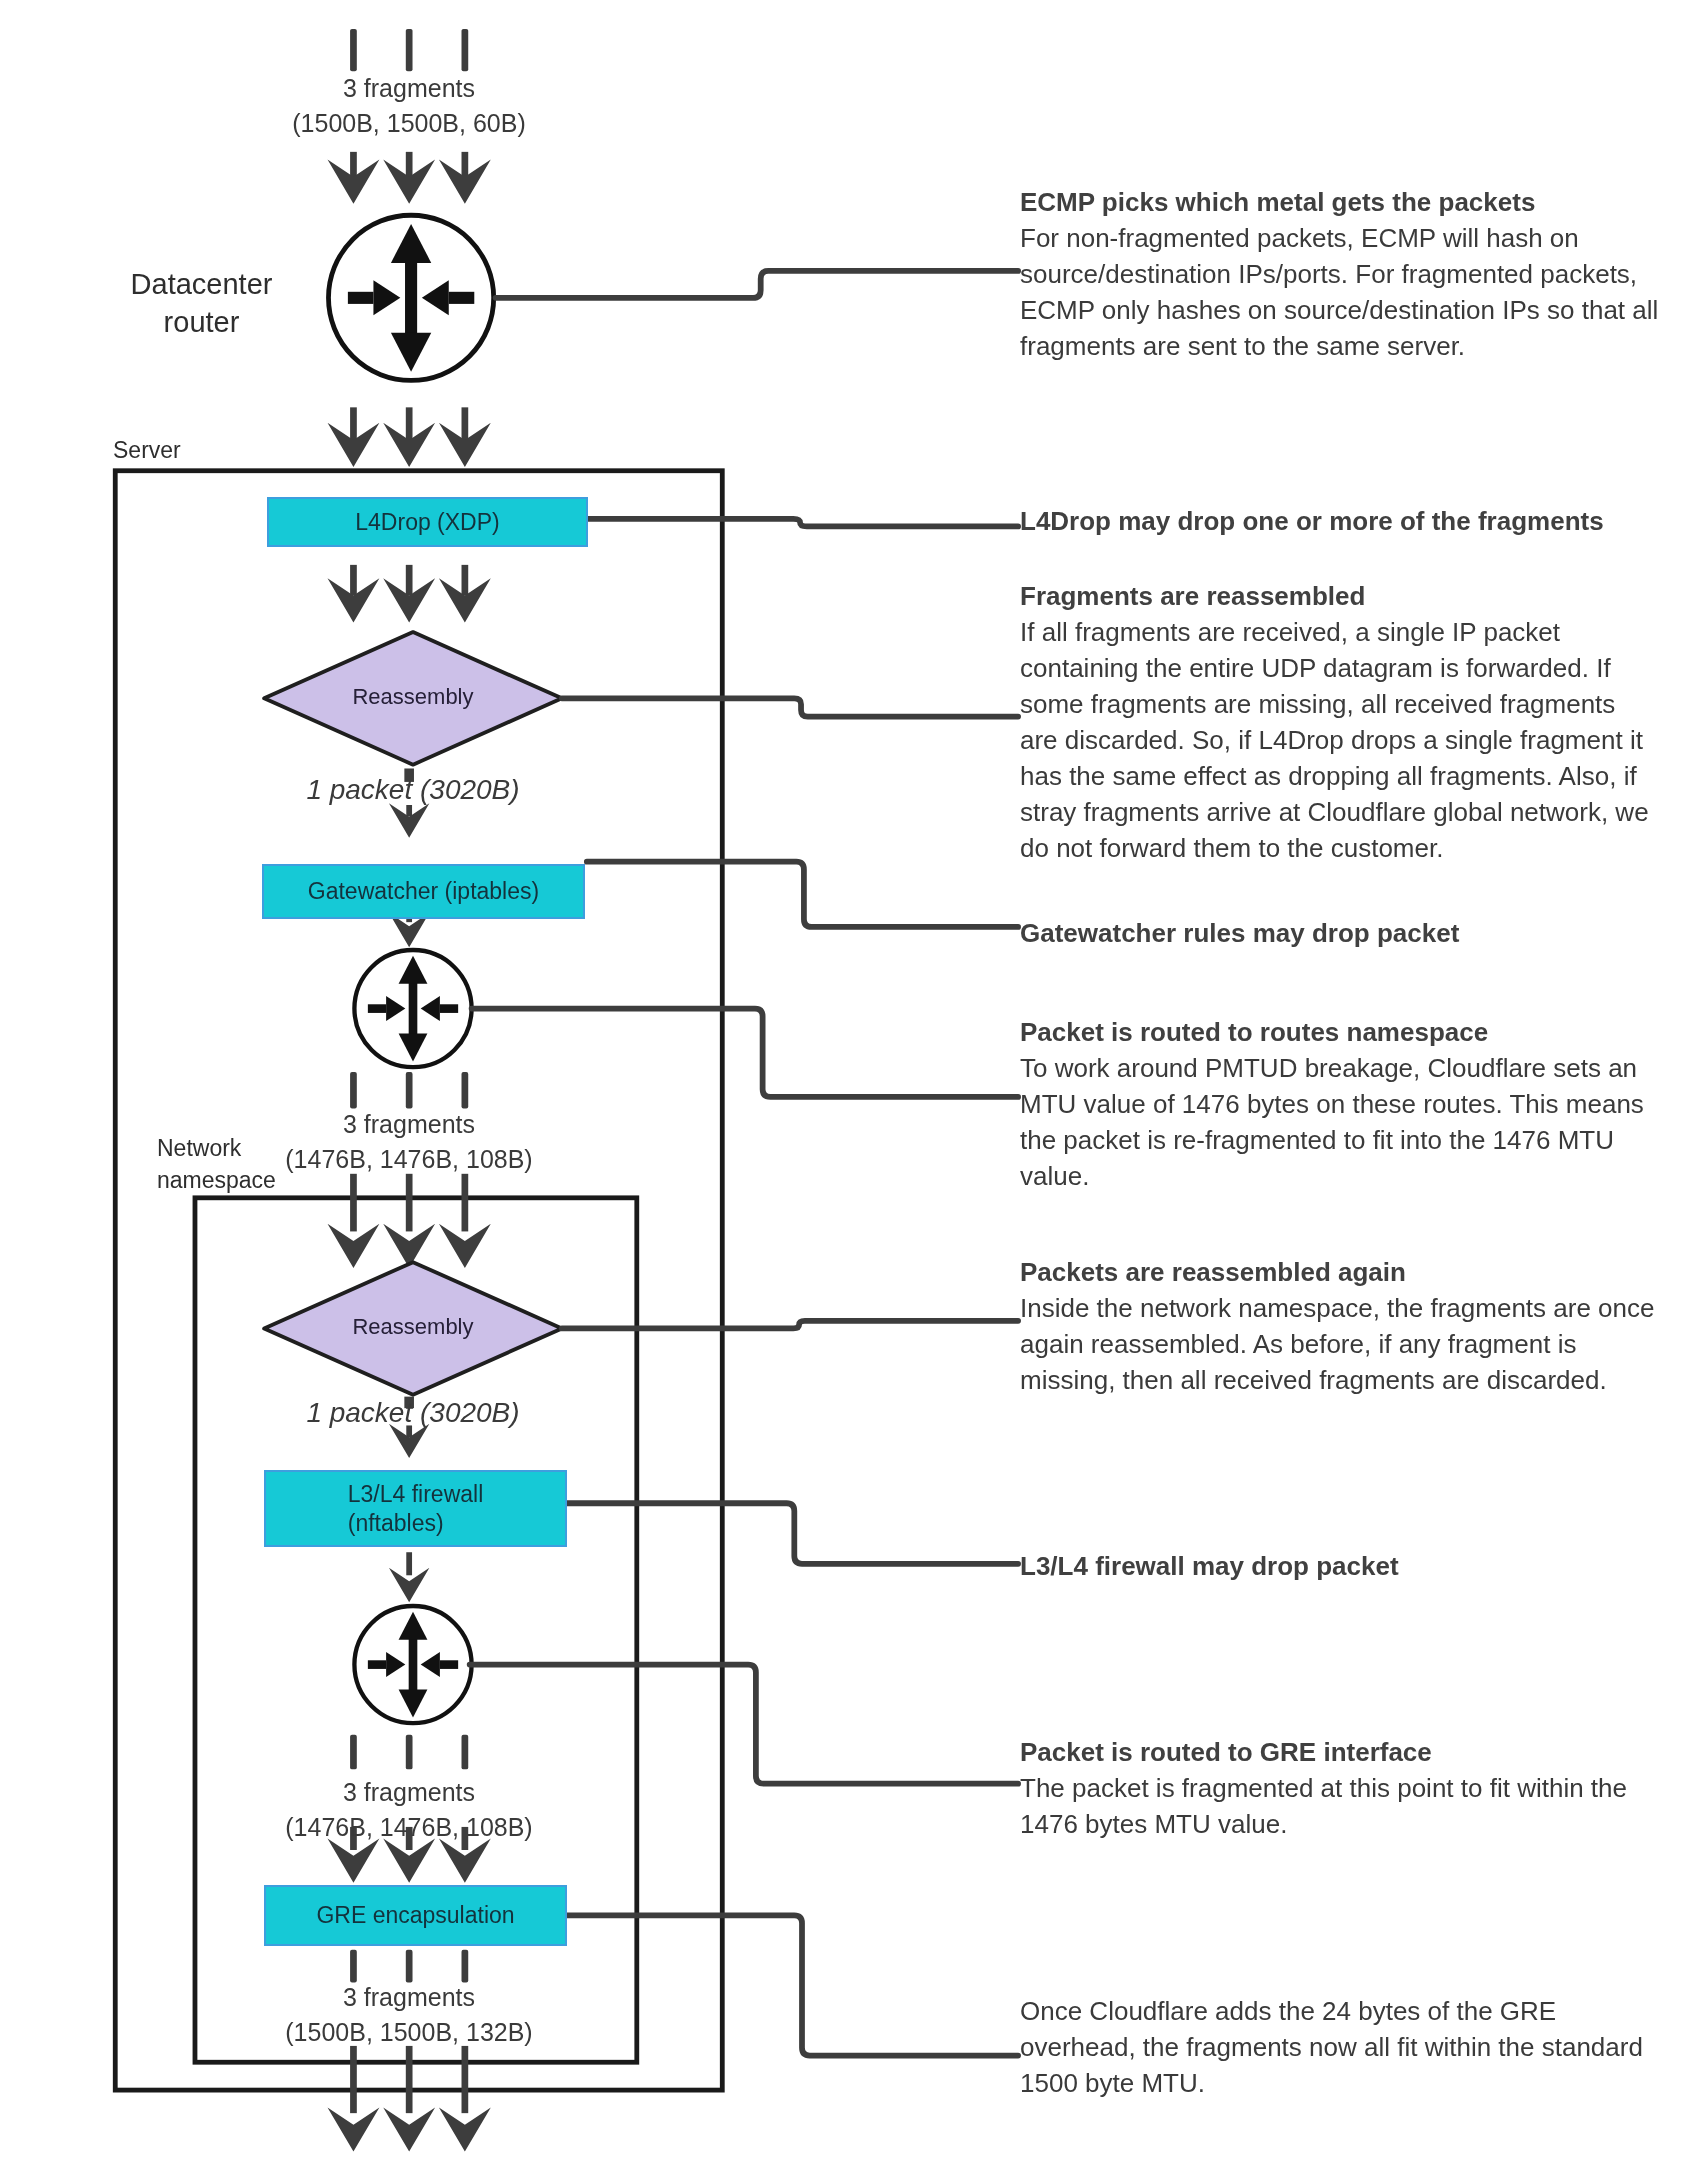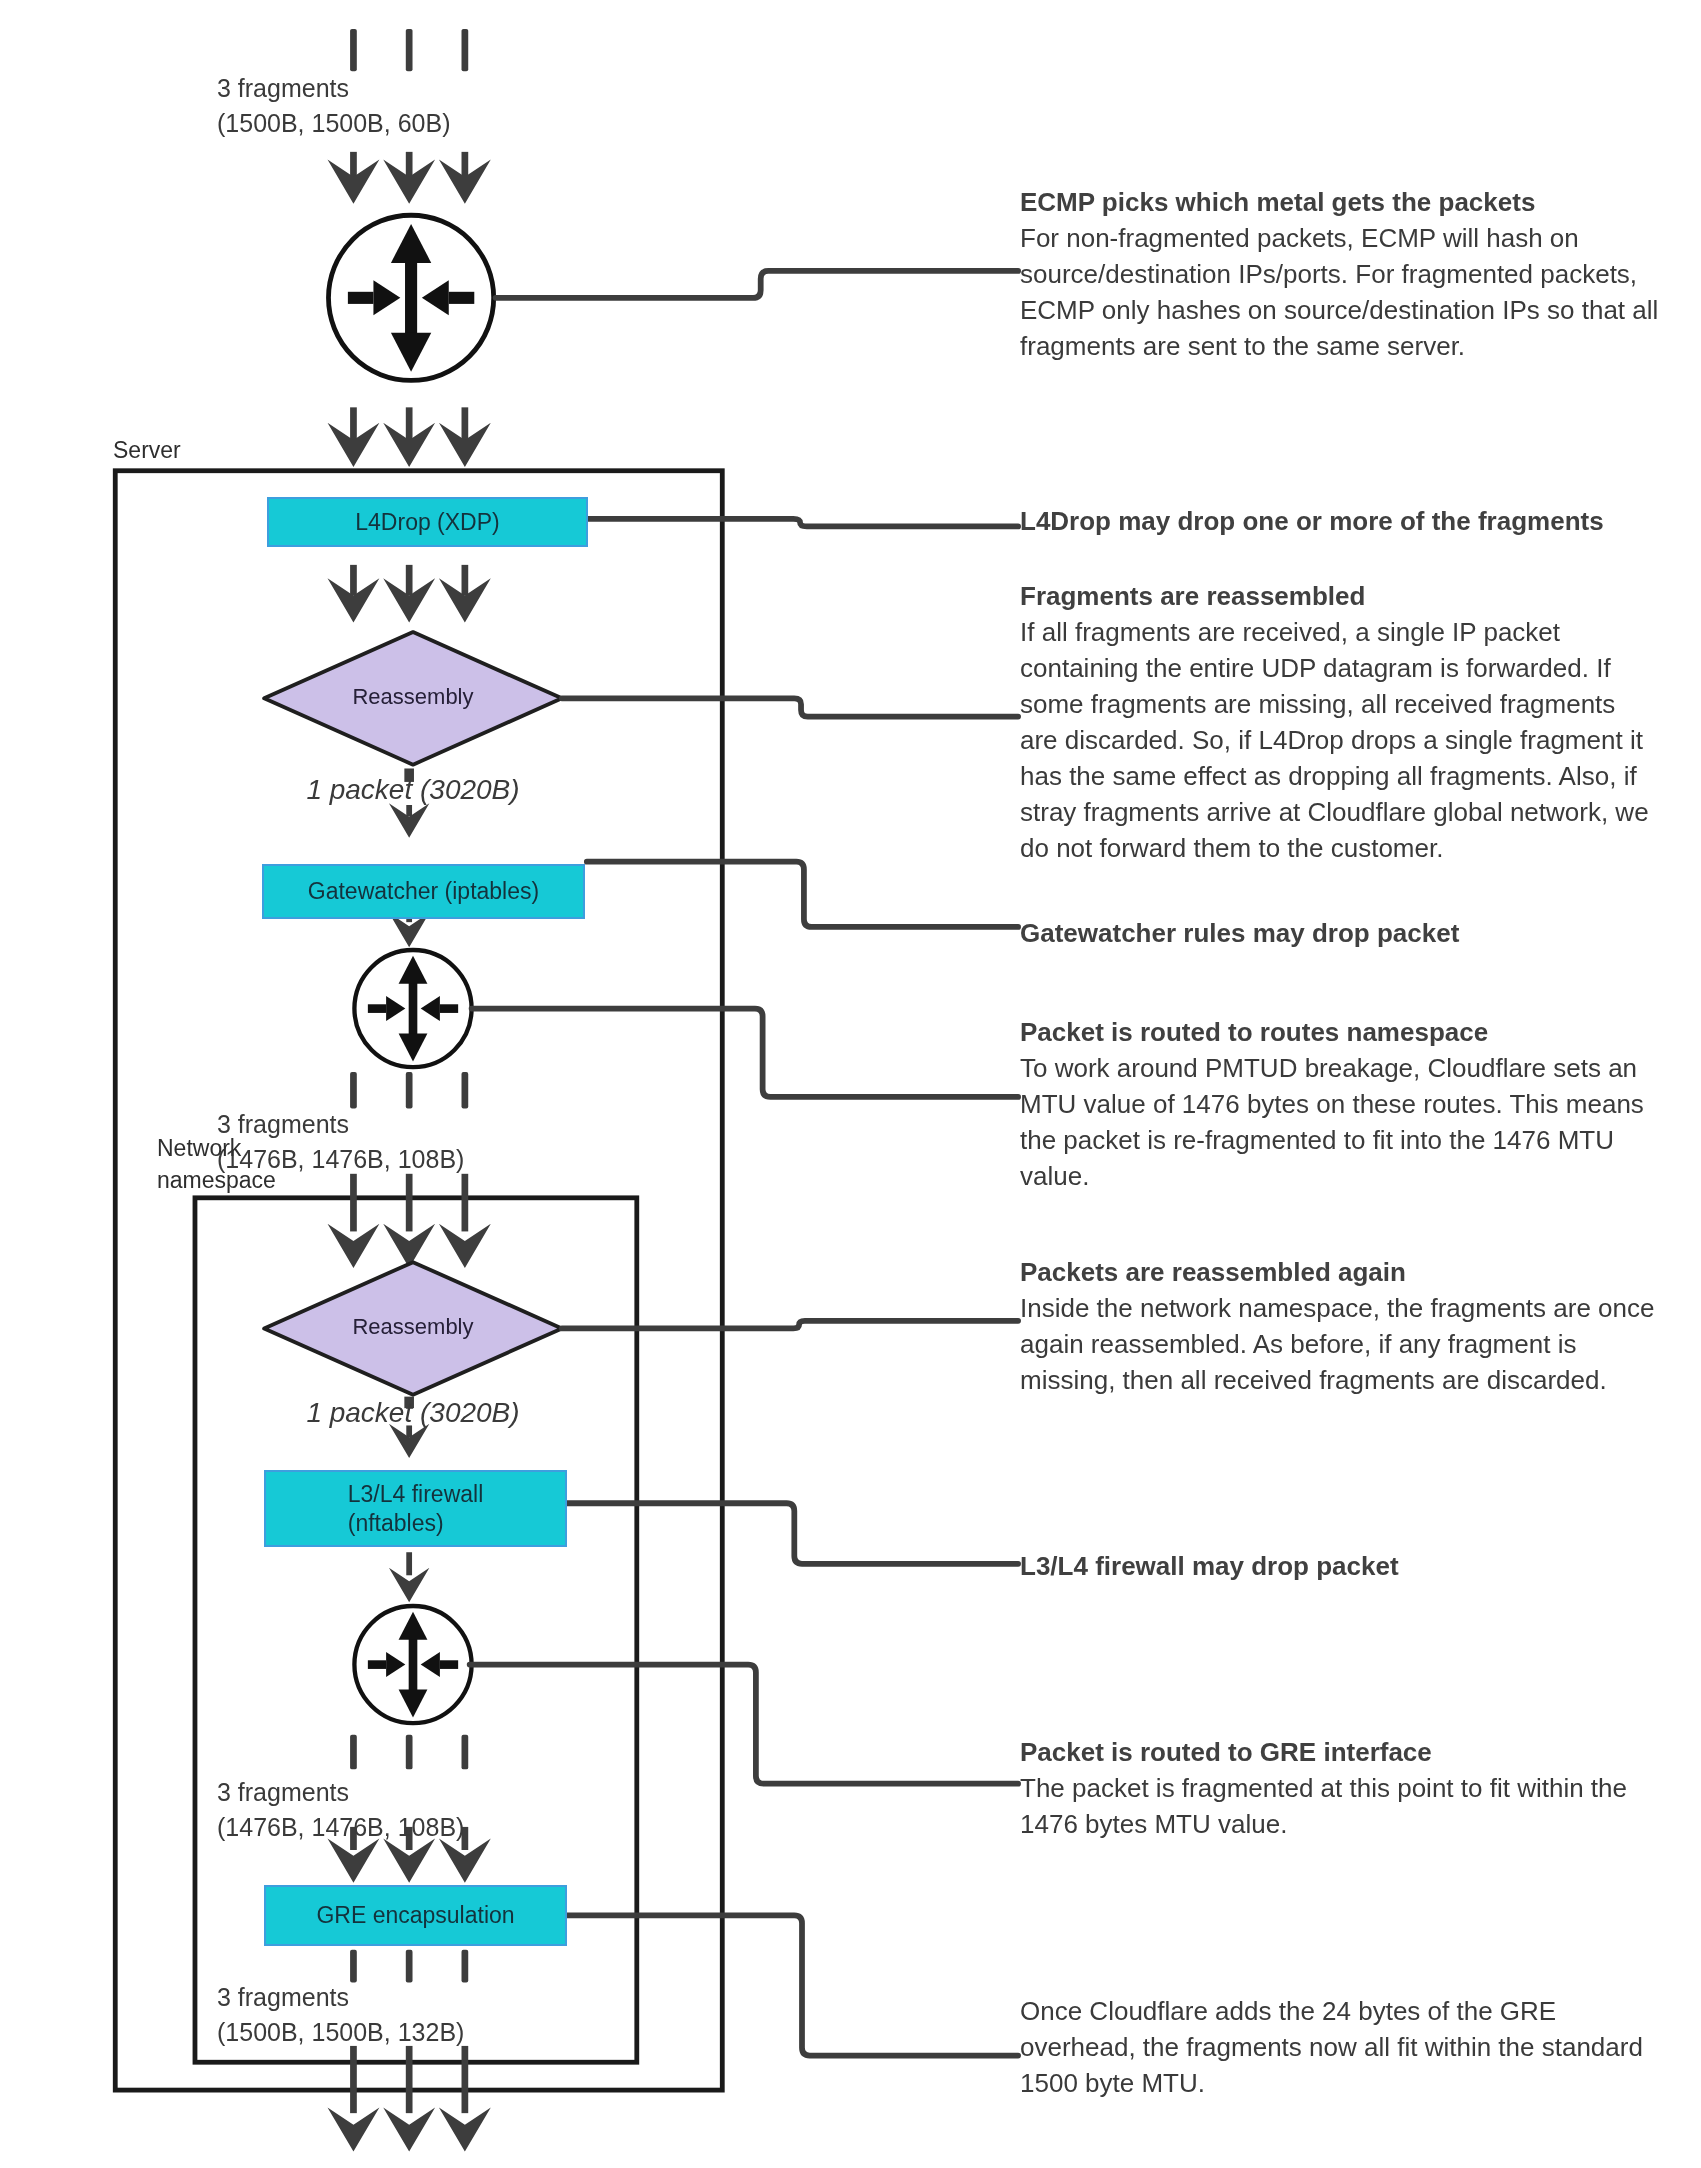--- a/index.html
+++ b/index.html
@@ -3,21 +3,21 @@
 <meta charset="utf-8">
 <style>
   html,body{margin:0;padding:0;background:#ffffff;}
   .canvas{
     position:relative;width:1701px;height:2168px;background:#ffffff;
     font-family:"Liberation Sans","DejaVu Sans",sans-serif;color:var(--ink,#333);
     overflow:hidden;
   }
   svg.layer{position:absolute;left:0;top:0;z-index:1;}
   .abs{position:absolute;z-index:2;}
-  .frag-label{width:384px;font-size:25px;line-height:35px;color:#3a3a3a;}
+  .frag-label{width:384px;text-align:center;font-size:25px;line-height:35px;color:#3a3a3a;}
   .packet-label{width:354px;text-align:center;font-size:28px;line-height:37px;color:#3a3a3a;font-style:italic;}
   .side-label{width:211px;text-align:center;font-size:29px;line-height:38px;color:#2e2e2e;white-space:pre-line;}
   .region-label{font-size:23px;line-height:32px;color:#2e2e2e;white-space:pre-line;}
   .node{
     display:flex;align-items:center;justify-content:center;text-align:left;
     background:var(--node-fill,#16c9d6);border:2.9px solid var(--node-border,#3e9ede);
     box-sizing:border-box;font-size:23px;line-height:29px;color:var(--node-text,#14323c);
     white-space:pre-line;
   }
   .diamond-label{width:192px;text-align:center;font-size:22px;color:#262038;}
@@ -177,20 +177,22 @@
       <path d="M489,1733 H779 Q787,1733 787,1741 V1849 Q787,1857 795,1857 H1060"></path>
       <path d="M590,1994 H827 Q835,1994 835,2002 V2132 Q835,2140 843,2140 H1060"></path>
     </g>
   </svg>
 
   <div class="abs frag-label" style="left:217px;top:71px">
     <div>3 fragments</div>
     <div>(1500B, 1500B, 60B)</div>
   </div>
 
+  <div class="abs side-label" style="left:96px;top:265px">Datacenter
+router</div>
 
   <div class="abs region-label" style="left:113px;top:434px">Server</div>
 
   <div class="abs node" style="left:267px;top:497px;width:321px;height:50px">L4Drop (XDP)</div>
 
   <div class="abs diamond-label" style="left:317px;top:684px">Reassembly</div>
 
   <div class="abs packet-label" style="left:236px;top:771px">1 packet (3020B)</div>
 
   <div class="abs node" style="left:262px;top:864px;width:323px;height:55px">Gatewatcher (iptables)</div>

